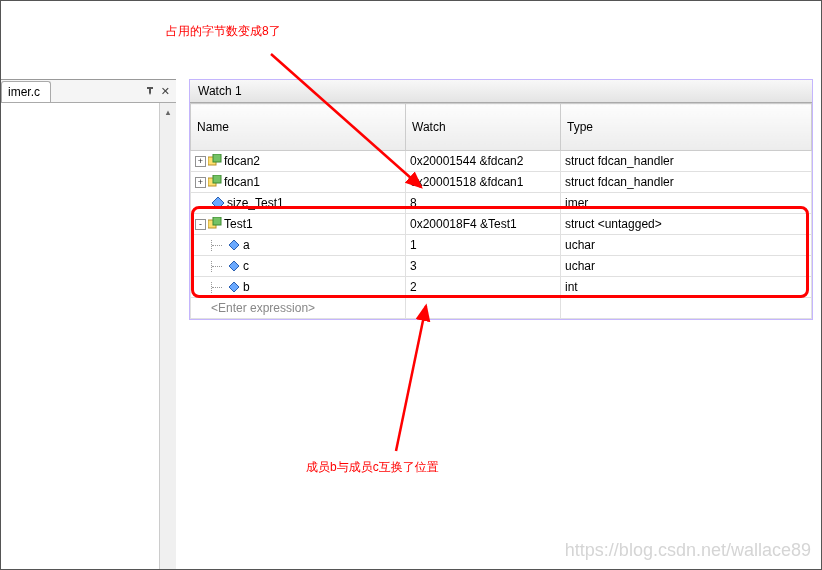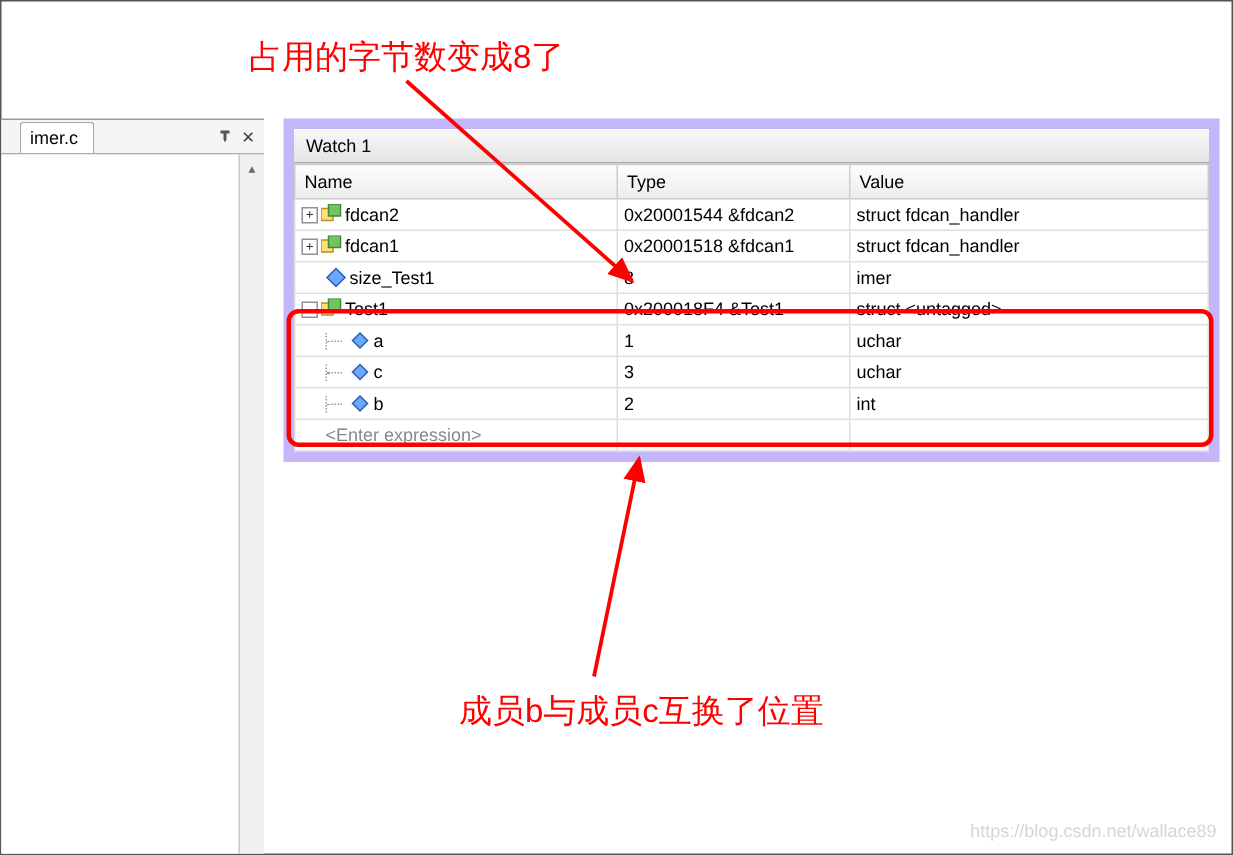--- a/index.html
+++ b/index.html
@@ -11,40 +11,39 @@
     width: 822px;
     height: 570px;
     position: relative;
     overflow: hidden;
     border: 1px solid #555;
   }
 
   .annotation {
     position: absolute;
     color: #ff0000;
-    font-size: 22px;
+    font-size: 12px;
     font-family: "Microsoft YaHei", sans-serif;
     white-space: nowrap;
     z-index: 10;
   }
   .ann-top { top: 22px; left: 165px; }
   .ann-bottom { top: 458px; left: 305px; text-align: center; }
 
   .left-panel {
     position: absolute;
     left: 0; top: 78px; width: 175px; height: 490px;
     border-top: 1px solid #999;
     background: #fff;
   }
   .tab-row {
     display: flex;
     align-items: center;
     height: 22px;
     background: #f5f5f5;
-    padding-left: 12px;
   }
   .tab {
     padding: 2px 10px 2px 6px;
     border: 1px solid #aaa;
     border-bottom: none;
     background: #fff;
     height: 21px;
     border-radius: 3px 3px 0 0;
     display: flex;
     align-items: center;
@@ -67,38 +66,38 @@
     background: #f0f0f0;
     border-left: 1px solid #ccc;
     display: flex;
     flex-direction: column;
   }
   .scroll-btn { height: 17px; display:flex;align-items:center;justify-content:center;color:#666;font-size:9px; }
 
   .watch-panel {
     position: absolute;
     left: 188px; top: 78px; right: 8px;
-    border: 7px solid #c4b5fd;
+    border: 1px solid #c4b5fd;
     background: #fff;
   }
   .watch-title {
     background: linear-gradient(#f8f8f8, #e4e4e4);
     padding: 4px 8px;
     border-bottom: 1px solid #aaa;
     font-size: 12px;
   }
   table.watch {
     border-collapse: collapse;
     width: 100%;
   }
   table.watch th {
     background: linear-gradient(#fdfdfd, #ececec);
     text-align: left;
     font-weight: normal;
-    padding: 4px 6px;
+    padding: 16px 6px;
     border: 1px solid #ccc;
     font-size: 12px;
   }
   table.watch td {
     padding: 2px 4px;
     border: 1px solid #e0e0e0;
     font-size: 12px;
     height: 21px;
     vertical-align: middle;
     white-space: nowrap;
@@ -154,21 +153,21 @@
     position: absolute;
     z-index: 6;
     pointer-events: none;
     overflow: visible;
   }
 
   .watermark {
     position: absolute;
     right: 10px; bottom: 8px;
     color: #d5d5d5;
-    font-size: 12px;
+    font-size: 18px;
     font-family: sans-serif;
   }
 
   .pin-icon { width:10px;height:10px; }
   .x-icon { font-size: 11px; color:#444; cursor:default; }
 </style>
 </head>
 <body>
 
 <div class="annotation ann-top">占用的字节数变成8了</div>
@@ -215,22 +214,22 @@
     </div>
   </div>
 </div>
 
 <div class="watch-panel">
   <div class="watch-title">Watch 1</div>
   <table class="watch">
     <thead>
       <tr>
         <th class="col-name">Name</th>
-        <th class="col-val">Type</th>
-        <th class="col-type">Value</th>
+        <th class="col-val">Watch</th>
+        <th class="col-type">Type</th>
       </tr>
     </thead>
     <tbody id="watch-body">
         <tr>
           <td>
             <div class="tree-cell">
               <span class="expander">+</span>
               <span class="icon-struct">
                 <svg width="14" height="14">
                   <rect x="0" y="3" width="8" height="8" fill="#ffe070" stroke="#b8902a"></rect>

